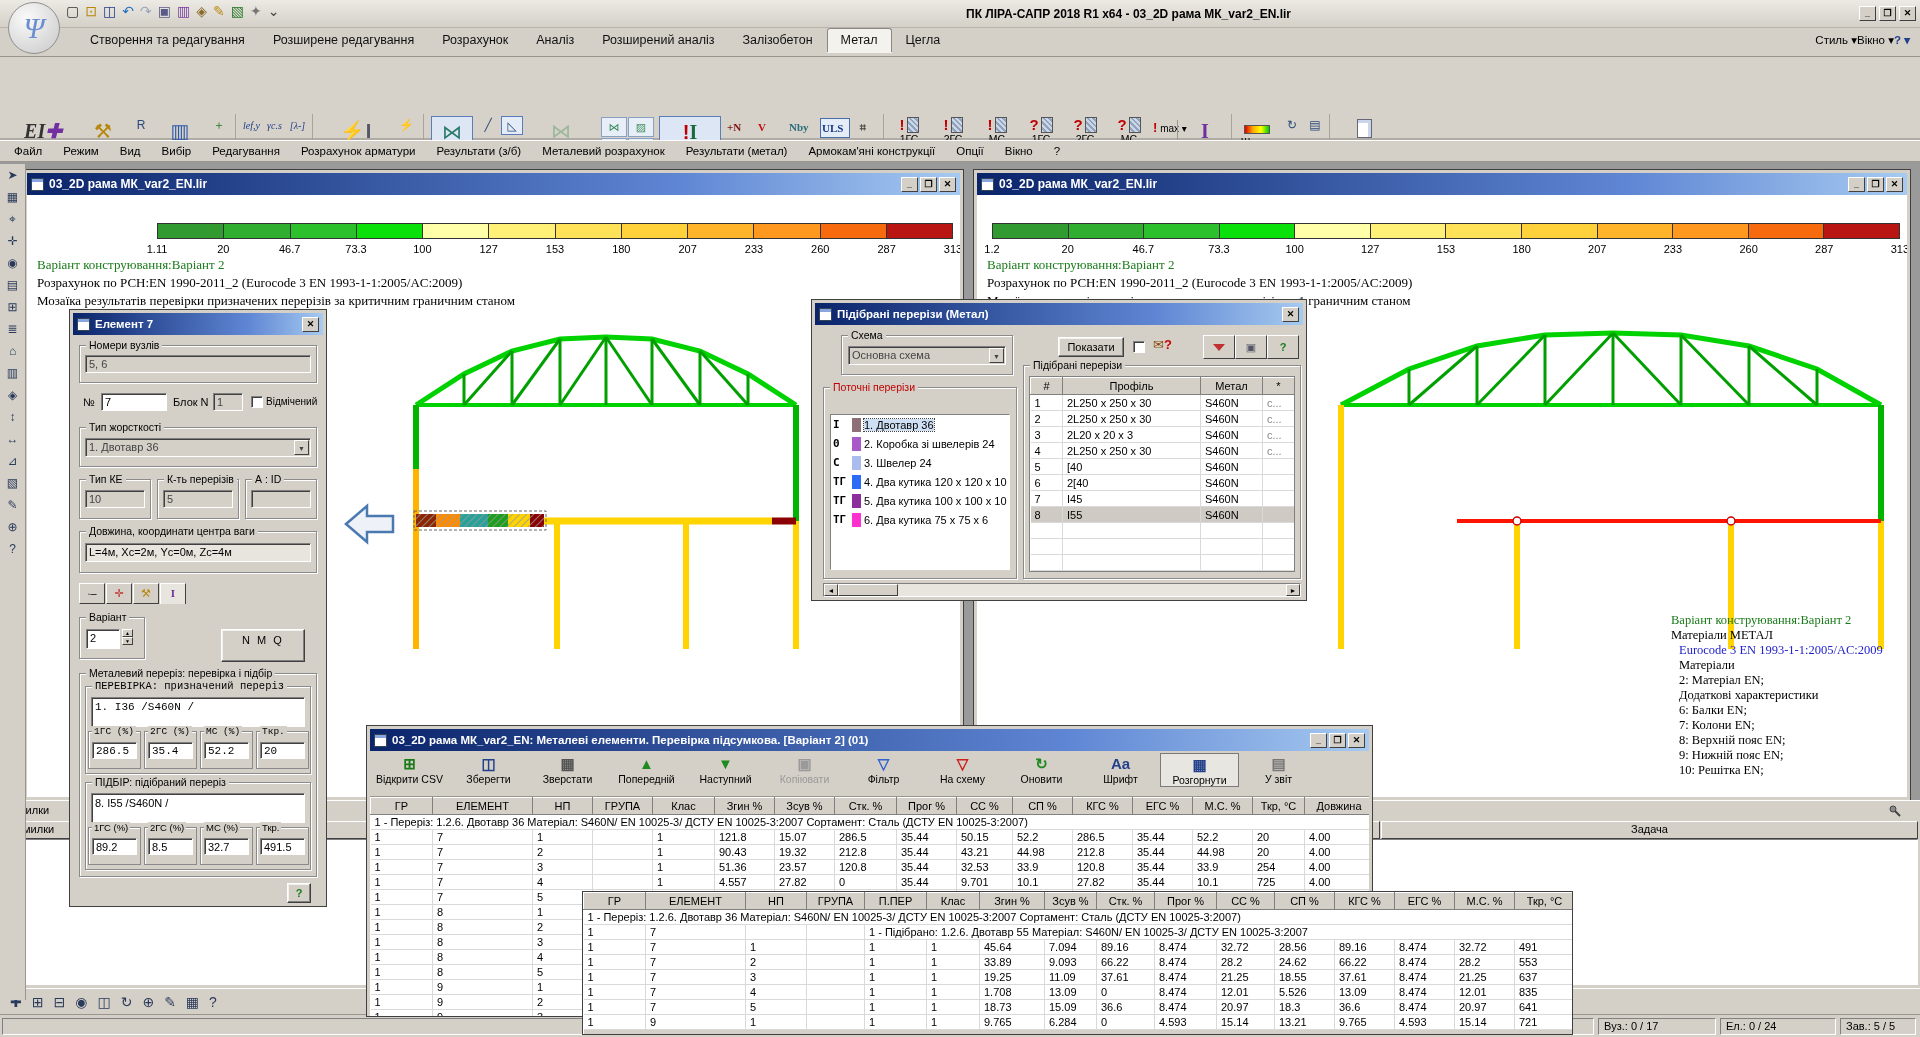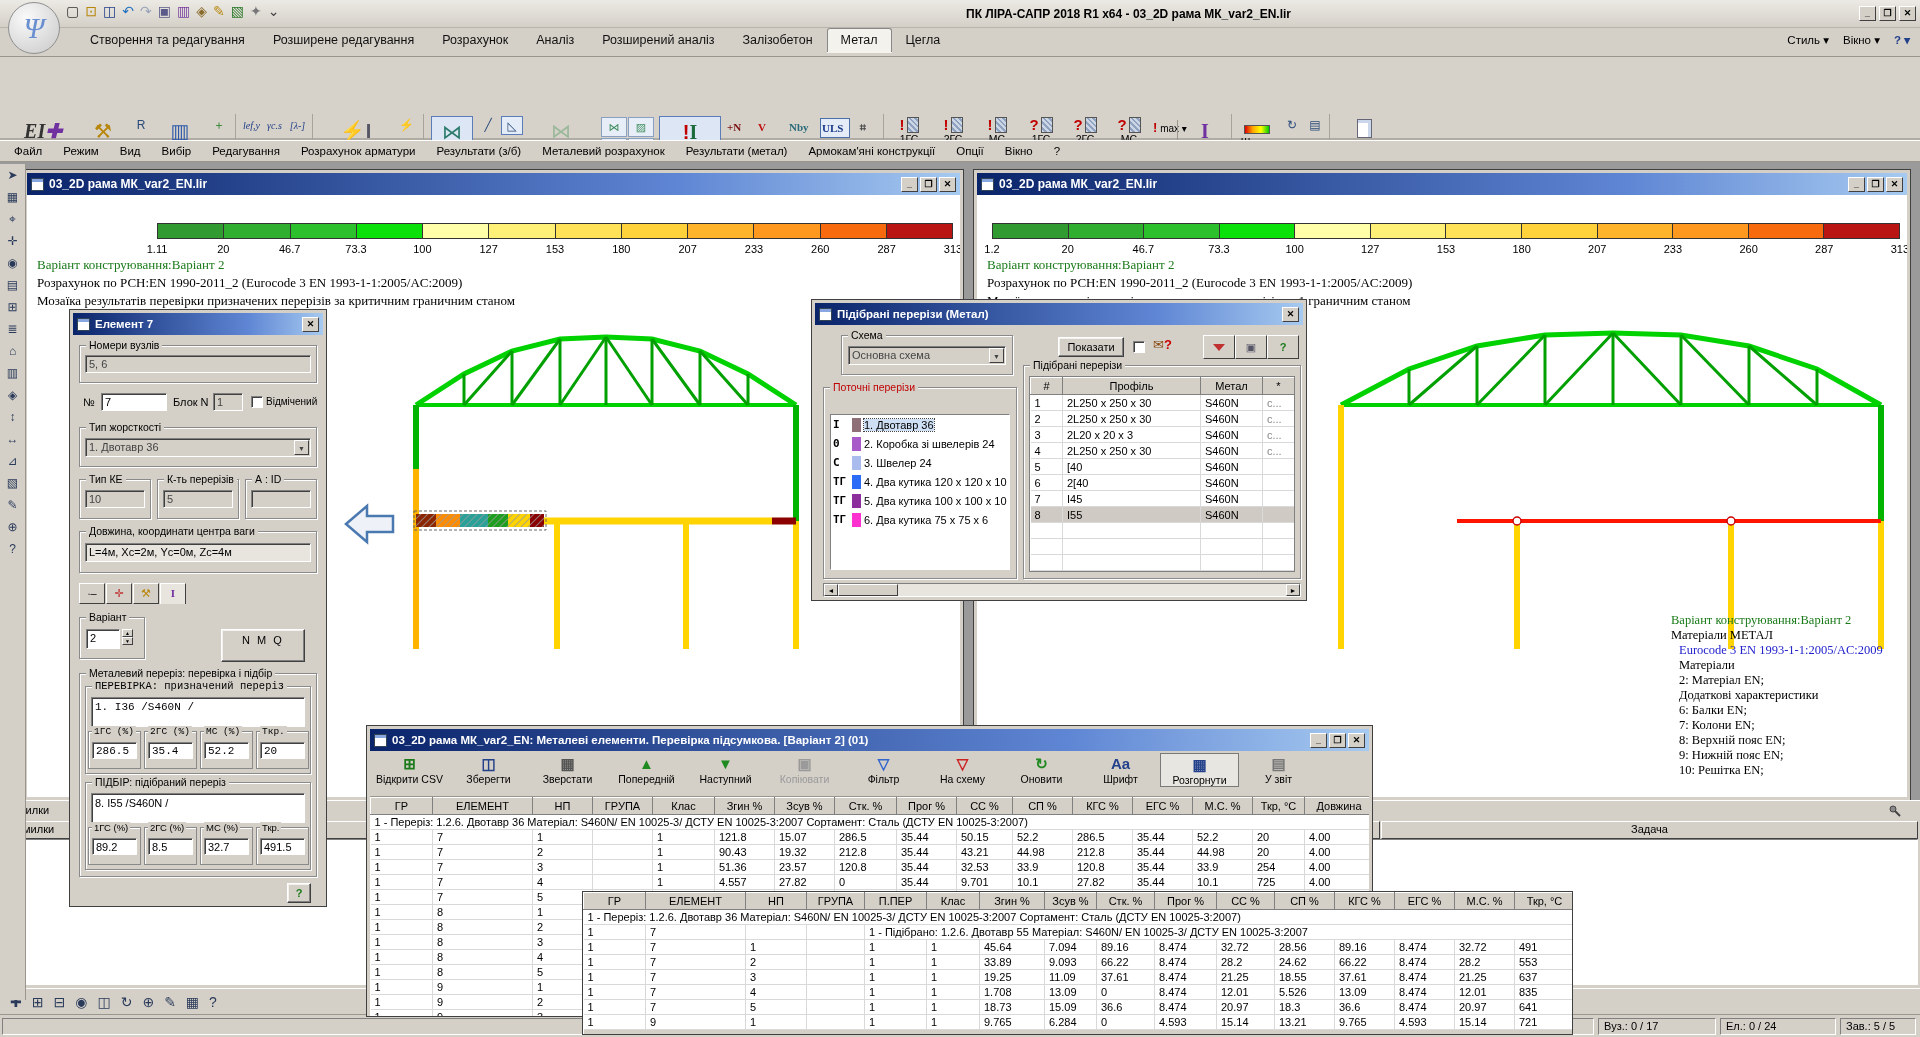--- a/index.html
+++ b/index.html
@@ -117,21 +117,21 @@
 
   <div class="rtab">Створення та редагування</div>
       <div class="rtab">Розширене редагування</div>
       <div class="rtab">Розрахунок</div>
       <div class="rtab">Аналіз</div>
       <div class="rtab">Розширений аналіз</div>
       <div class="rtab">Залізобетон</div>
       <div class="rtab active">Метал</div>
       <div class="rtab">Цегла</div>
     </div>
-  <div class="abs" style="right:10px;top:33px;display:flex;gap:14px;font-size:11.5px;z-index:5;text-align:center;">
+  <div class="abs" style="right:10px;top:33px;display:flex;font-size:11.5px;z-index:5;text-align:center;">
     <span><span>Стиль</span> ▾</span>
     <span><span>Вікно</span> ▾</span>
     <span style="color:#23408a;font-weight:bold;"><span>?</span> ▾</span>
   </div>
 
   <div class="abs" style="left:0;top:57px;width:1920px;height:83px;background:#d6d2ca;border-bottom:2px solid #b0aca4;">
 
     <div class="grp" style="left:6px;width:230px;">
       <div class="bigbtn" style="left:4px;width:66px;">
         <span class="ic" style="font-family:'Liberation Serif',serif;font-style:italic;font-weight:bold;color:#333;">EI<span style="color:#7030a0;">✚</span></span>

